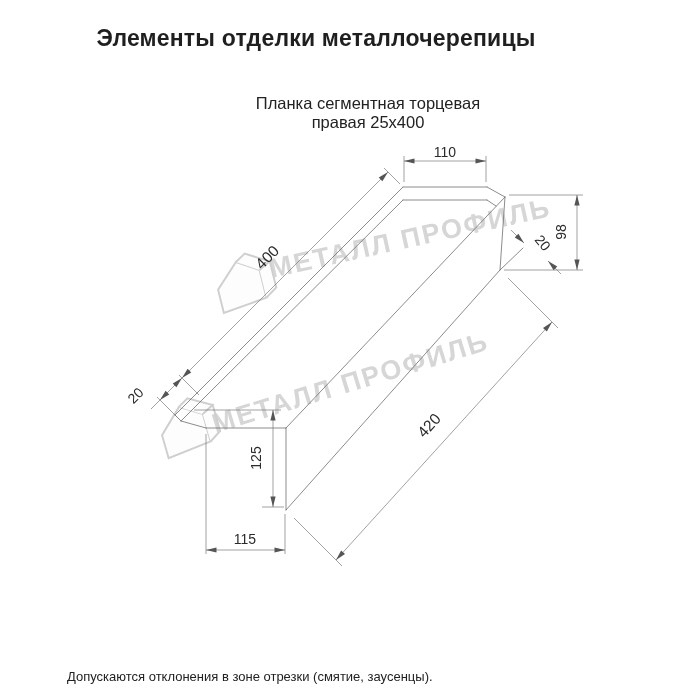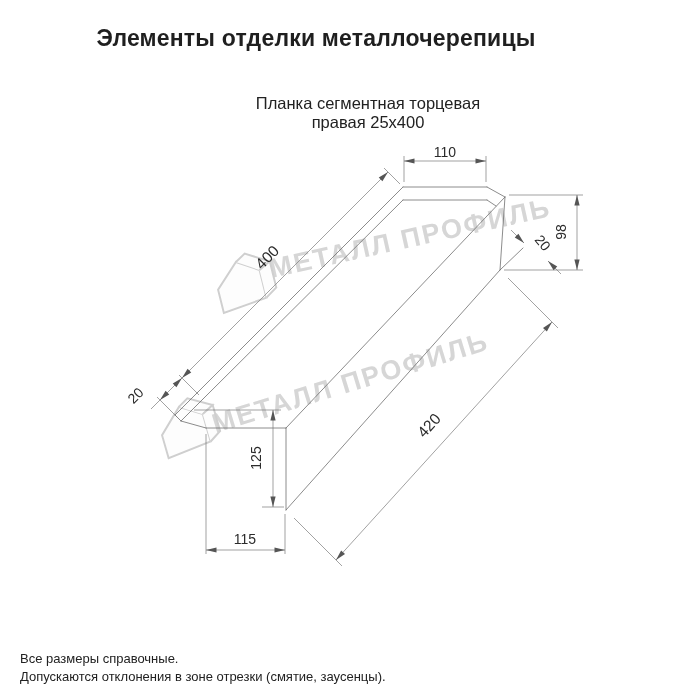--- a/index.html
+++ b/index.html
@@ -5,21 +5,21 @@
   html,body{margin:0;padding:0;background:#ffffff;}
   .page{position:relative;width:700px;height:700px;background:#fff;overflow:hidden;
         font-family:"Liberation Sans",sans-serif;}
   .title{position:absolute;top:25px;left:0;width:632px;text-align:center;
          font-size:23px;font-weight:700;color:#1f1f1f;letter-spacing:0.2px;}
   .subtitle{position:absolute;top:94px;left:0;width:700px;text-align:center;
             font-size:16.5px;font-weight:400;color:#222;line-height:19px;margin-left:18px;}
   .drawing-svg{position:absolute;left:0;top:0;width:700px;height:700px;}
   .footer{position:absolute;left:20px;font-size:13px;color:#222;}
   .footer.l1{top:651px;}
-  .footer.l2{top:669px;}
+  .footer.l2{top:669px;margin-left:47px;}
   .dim-text{font-size:14px;}
   .dim-text-lg{font-size:15.5px;}
   .wm-text{font-size:27px;font-weight:700;letter-spacing:2px;}
 </style>
 </head>
 <body>
 
 <div class="page">
 
   <div class="title">Элементы отделки металлочерепицы</div>
@@ -107,16 +107,15 @@
       <text class="dim-text" transform="translate(566,232) rotate(-90)" text-anchor="middle">98</text>
       <text class="dim-text" transform="translate(539,246) rotate(50)" text-anchor="middle">20</text>
       <text class="dim-text-lg" transform="translate(271,261) rotate(-45)" text-anchor="middle">400</text>
       <text class="dim-text-lg" transform="translate(433,429) rotate(-48)" text-anchor="middle">420</text>
       <text class="dim-text" transform="translate(139,399) rotate(-45)" text-anchor="middle">20</text>
       <text class="dim-text" transform="translate(261,458) rotate(-90)" text-anchor="middle">125</text>
       <text class="dim-text" x="245" y="544" text-anchor="middle">115</text>
     </g>
   </svg>
 
-  <div class="footer l1">Все размеры справочные.</div>
   <div class="footer l2">Допускаются отклонения в зоне отрезки (смятие, заусенцы).</div>
 
 </div>
 
 </body></html>

